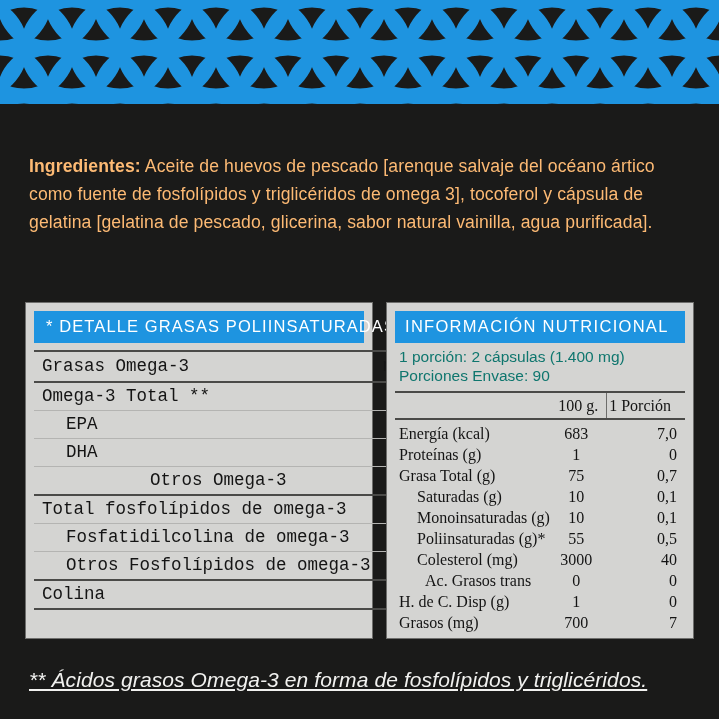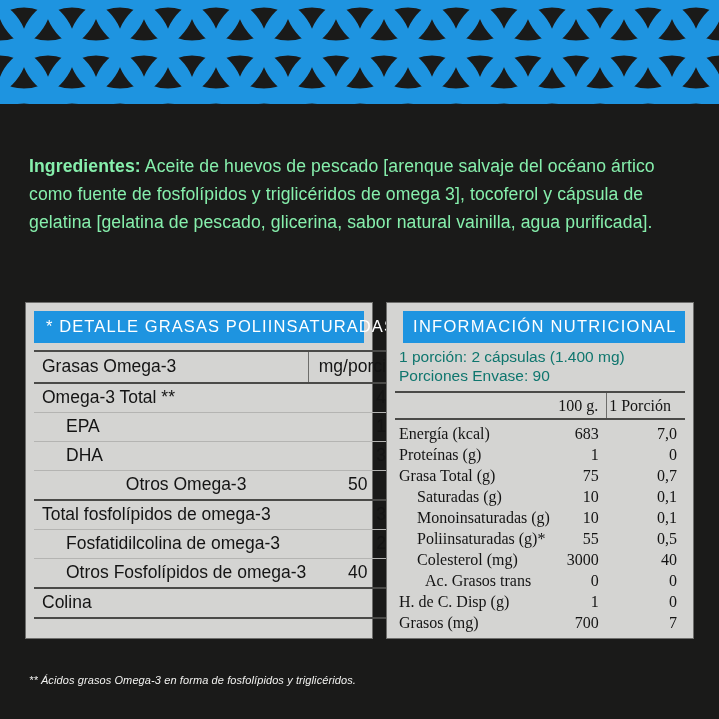--- a/index.html
+++ b/index.html
@@ -26,21 +26,21 @@
     background: #1a1a19;
   }
   #pattern-band svg { display: block; }
 
   
   #ingredients {
     position: absolute;
     top: 152px;
     left: 29px;
     width: 665px;
-    color: #86efac;
+    color: #fdba74;
     font-size: 17.6px;
     line-height: 28px;
     letter-spacing: 0.1px;
   }
   #ingredients .lead {
     font-weight: bold;
   }
 
   
   #tables {
@@ -66,35 +66,35 @@
     background: #1e94e0;
     color: #ffffff;
     font-size: 16.5px;
     letter-spacing: 1.1px;
     padding: 6px 4px 7px 12px;
     white-space: nowrap;
   }
   .panel.right .band {
     padding-left: 10px;
     letter-spacing: 1.3px;
-    margin-left: 8px;
   }
 
   
   .ltable {
     width: 100%;
     border-collapse: collapse;
     margin-top: 7px;
     color: #141414;
     font-size: 17.5px;
   }
   .ltable td {
     padding: 3px 2px 4px 2px;
     vertical-align: bottom;
     white-space: nowrap;
+    font-family: Liberation Mono, monospace;
   }
   .ltable td.val {
     text-align: right;
     padding-right: 6px;
   }
   .ltable tr.colhead td {
     border-top: 2px solid #4a4a48;
     border-bottom: 2px solid #4a4a48;
     font-size: 17.5px;
     padding-top: 4px;
@@ -129,21 +129,21 @@
   }
   .rtable td {
     padding: 1px 2px 2px 2px;
     white-space: nowrap;
     vertical-align: bottom;
     font-family: Liberation Serif, serif;
   }
   .rtable td.lbl { padding-left: 4px; }
   .rtable td.ind1 { padding-left: 22px; }
   .rtable td.ind2 { padding-left: 30px; }
-  .rtable td.c100 { text-align: right; width: 76px; padding-right: 8px; }
+  .rtable td.c100 { text-align: center; width: 76px; padding-right: 8px; }
   .rtable td.cpor { text-align: right; width: 78px; padding-right: 8px; }
   .rtable tr.colhead td {
     border-bottom: 2px solid #4a4a48;
     padding-top: 4px;
     padding-bottom: 3px;
     font-size: 16px;
   }
   .rtable tr.colhead td.cpor {
     border-left: 1px solid #6d6d6b;
     text-align: left;
@@ -152,24 +152,25 @@
   .rtable tr.colhead td.c100 { text-align: right; }
   .rtable tr.first td { padding-top: 5px; }
 
   
   #footnote {
     position: absolute;
     top: 667px;
     left: 29px;
     width: 665px;
     color: #f2f2f0;
-    font-size: 11px;
+    font-size: 21px;
     font-style: italic;
     line-height: 26px;
     letter-spacing: 0.1px;
+    text-decoration: underline;
   }
 </style>
 </head>
 <body>
 
 <div id="pattern-band">
   <svg width="719" height="106" viewBox="0 0 719 106">
     <defs>
       <pattern id="lattice" x="0" y="0" width="96" height="96" patternUnits="userSpaceOnUse">
         <g fill="none" stroke="#1e94e0" stroke-width="11">

